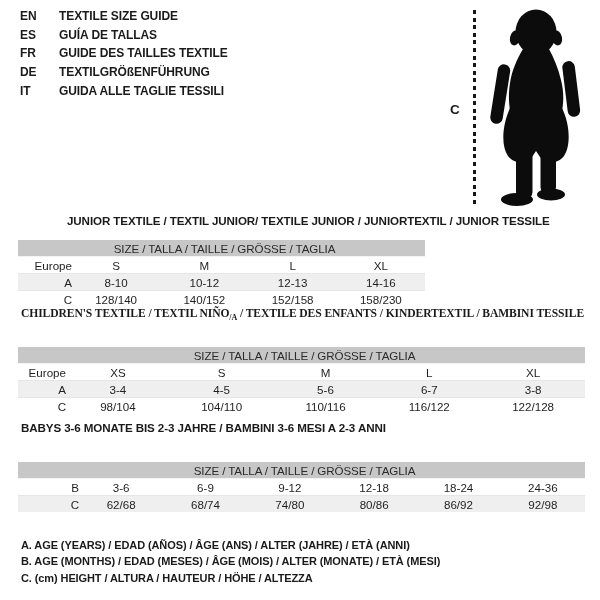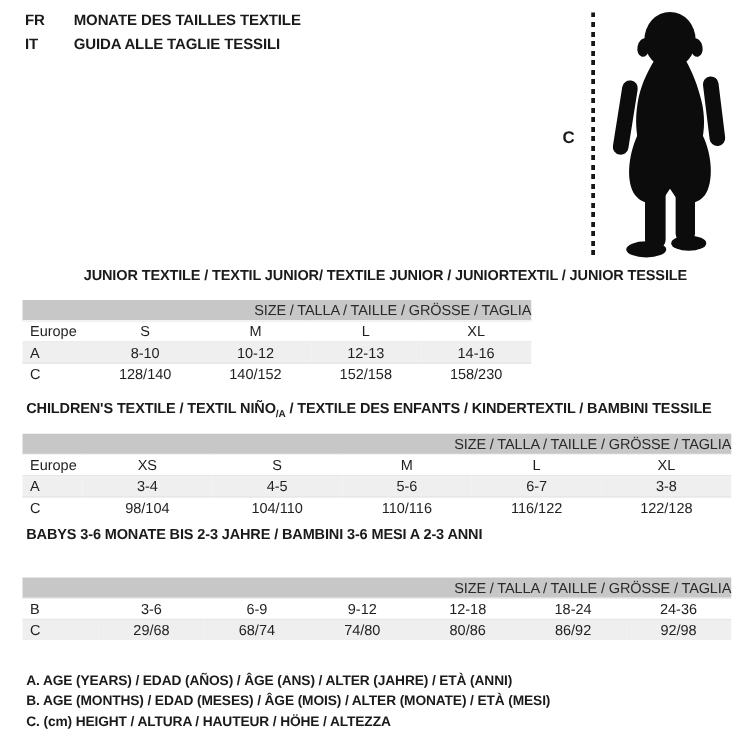--- a/index.html
+++ b/index.html
@@ -17,49 +17,61 @@
 
   
   .measure-line{left:473px;top:10px;width:2.5px;height:197px;
     background:repeating-linear-gradient(to bottom,#161616 0 4px,transparent 4px 7.6px);}
   .measure-label{left:450px;top:102px;font-weight:700;font-size:13.5px;}
   .baby{left:489px;top:7px;width:94px;height:201px;}
 
   
   .tbl-title{left:21px;font-weight:700;font-size:11.6px;letter-spacing:-0.1px;white-space:nowrap;}
   .t1-title{top:214px;margin-left:46px;}
-  .t2-title{top:320px;}
+  .t2-title{top:307px;font-family:Liberation Serif, serif;}
   .t3-title{top:420px;line-height:15.5px;}
   .subA{font-size:8px;}
 
   
   table.size-table{position:absolute;left:18px;border-collapse:collapse;table-layout:fixed;font-size:11.6px;}
   .t1{top:240px;width:407px;}
   .t2{top:347px;width:567px;}
   .t3{top:462px;width:567px;}
-  th.size-bar{background:#c7c7c7;text-align:right;font-weight:400;height:16px;
+  th.size-bar{background:#c7c7c7;text-align:center;font-weight:400;height:16px;
     padding:0 0 0 6px;font-size:11.6px;color:#2a2a2a;letter-spacing:-0.1px;}
   td{height:16px;padding:0;text-align:center;font-weight:400;color:#1f1f1f;}
-  td.lbl{text-align:left;padding-left:6px;}
+  td.lbl{text-align:right;padding-left:6px;}
   tbody tr{border-top:1px solid #e6e6e6;}
   tbody tr.first{border-top:1px solid #f3f3f3;}
   tr.stripe{background:#efefef;}
 
   
   .legend{left:21px;top:537px;font-weight:700;font-size:11px;line-height:16.4px;letter-spacing:-0.1px;}
 </style>
 </head>
 <body>
 
 <div id="canvas">
 
   <div class="abs lang-block">
     <div class="lang-row">
+      <span class="lang-code">EN</span>
+      <span class="lang-title">TEXTILE SIZE GUIDE</span>
+    </div>
+    <div class="lang-row">
+      <span class="lang-code">ES</span>
+      <span class="lang-title">GUÍA DE TALLAS</span>
+    </div>
+    <div class="lang-row">
       <span class="lang-code">FR</span>
-      <span class="lang-title">MONATE DES TAILLES TEXTILE</span>
+      <span class="lang-title">GUIDE DES TAILLES TEXTILE</span>
+    </div>
+    <div class="lang-row">
+      <span class="lang-code">DE</span>
+      <span class="lang-title">TEXTILGRÖßENFÜHRUNG</span>
     </div>
     <div class="lang-row">
       <span class="lang-code">IT</span>
       <span class="lang-title">GUIDA ALLE TAGLIE TESSILI</span>
     </div>
   </div>
 
   <div class="abs measure-line"></div>
   <div class="abs measure-label">C</div>
   <div class="abs baby">
@@ -185,21 +197,21 @@
         <td class="lbl">B</td>
         <td>3-6</td>
         <td>6-9</td>
         <td>9-12</td>
         <td>12-18</td>
         <td>18-24</td>
         <td>24-36</td>
       </tr>
       <tr class="stripe">
         <td class="lbl">C</td>
-        <td>29/68</td>
+        <td>62/68</td>
         <td>68/74</td>
         <td>74/80</td>
         <td>80/86</td>
         <td>86/92</td>
         <td>92/98</td>
       </tr>
     </tbody>
   </table>
 
   <div class="abs legend">

